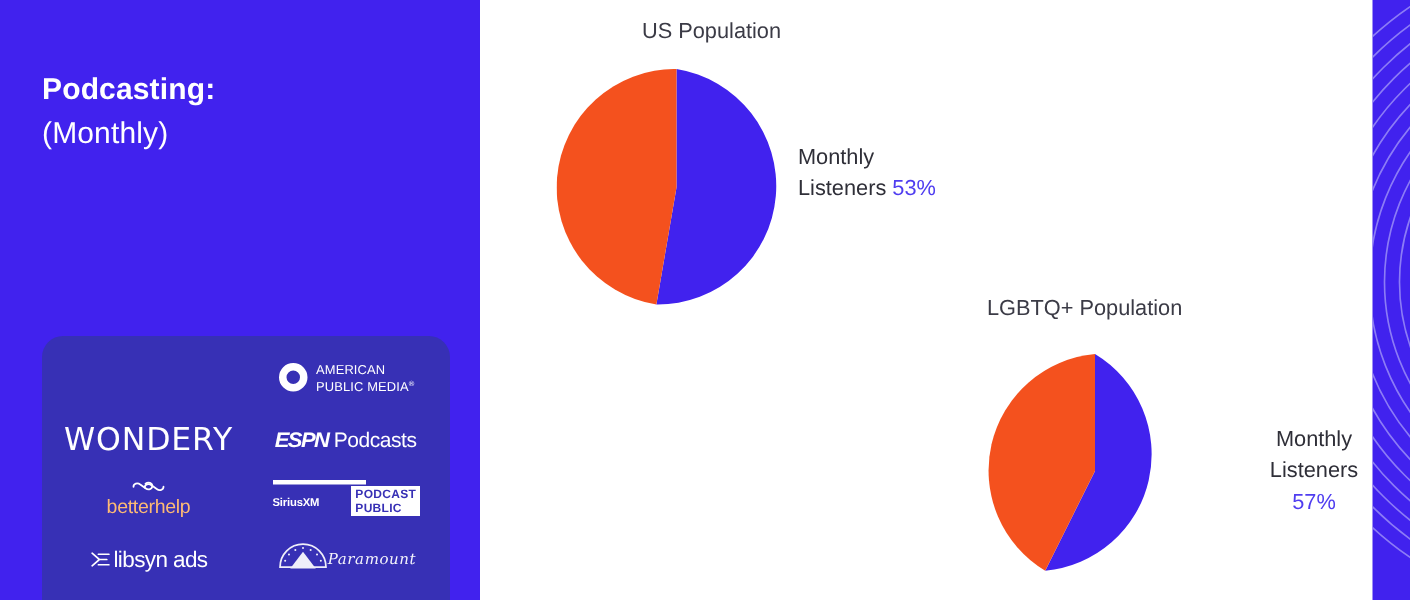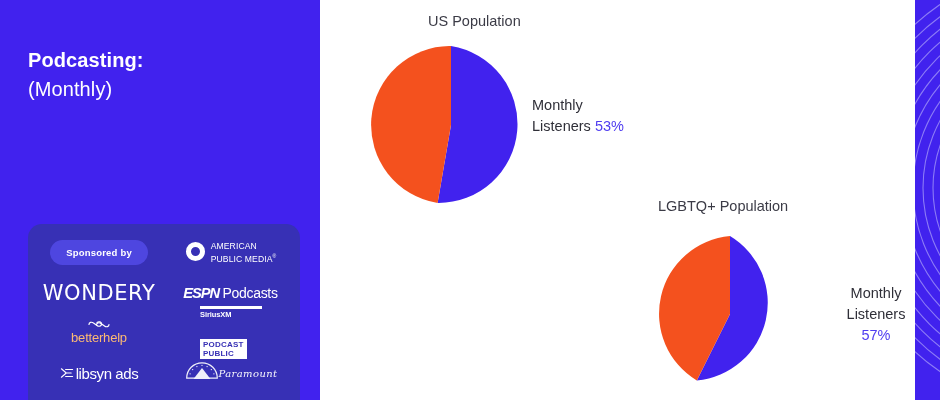--- a/index.html
+++ b/index.html
@@ -95,21 +95,21 @@
   
   .bh{display:flex;flex-direction:column;align-items:center;gap:1px;}
   .bh-mark{
     width:24px;height:9px;color:#ffffff;display:block;
   }
   .bh-text{font-size:13px;color:#fdba74;letter-spacing:-0.2px;}
 
   
   .sxm{display:flex;flex-direction:column;align-items:flex-start;}
   .sxm-bar{width:62px;height:3px;background:#ffffff;margin-bottom:1px;}
-  .sxm-row{display:flex;align-items:stretch;gap:20px;flex-direction:column;}
+  .sxm-row{display:flex;align-items:stretch;gap:20px;}
   .sxm-left{
     font-size:7.5px;font-weight:bold;color:#ffffff;letter-spacing:-0.1px;
     display:flex;align-items:center;padding-right:1px;
   }
   .sxm-right{
     background:#ffffff;color:#3730b5;
     font-size:8px;font-weight:bold;line-height:9px;
     padding:1px 3px;letter-spacing:0.2px;text-align:left;
   }
 
@@ -164,23 +164,20 @@
   <div class="left-panel">
 
     <div class="title-block">
       <span class="title-line strong">Podcasting:</span>
       <span class="title-line light">(Monthly)</span>
     </div>
 
     <div class="sponsor-card">
       <div class="sponsor-grid">
 
-        <div class="logo-cell col-a row-1">
-          <span class="sponsored-pill">Sponsored by</span>
-        </div>
 
         <div class="logo-cell col-b row-1">
           <span class="apm">
             <span class="apm-ring"></span>
             <span class="apm-text">
               <span>AMERICAN</span><br>
               <span>PUBLIC MEDIA</span><sup>®</sup>
             </span>
           </span>
         </div>

